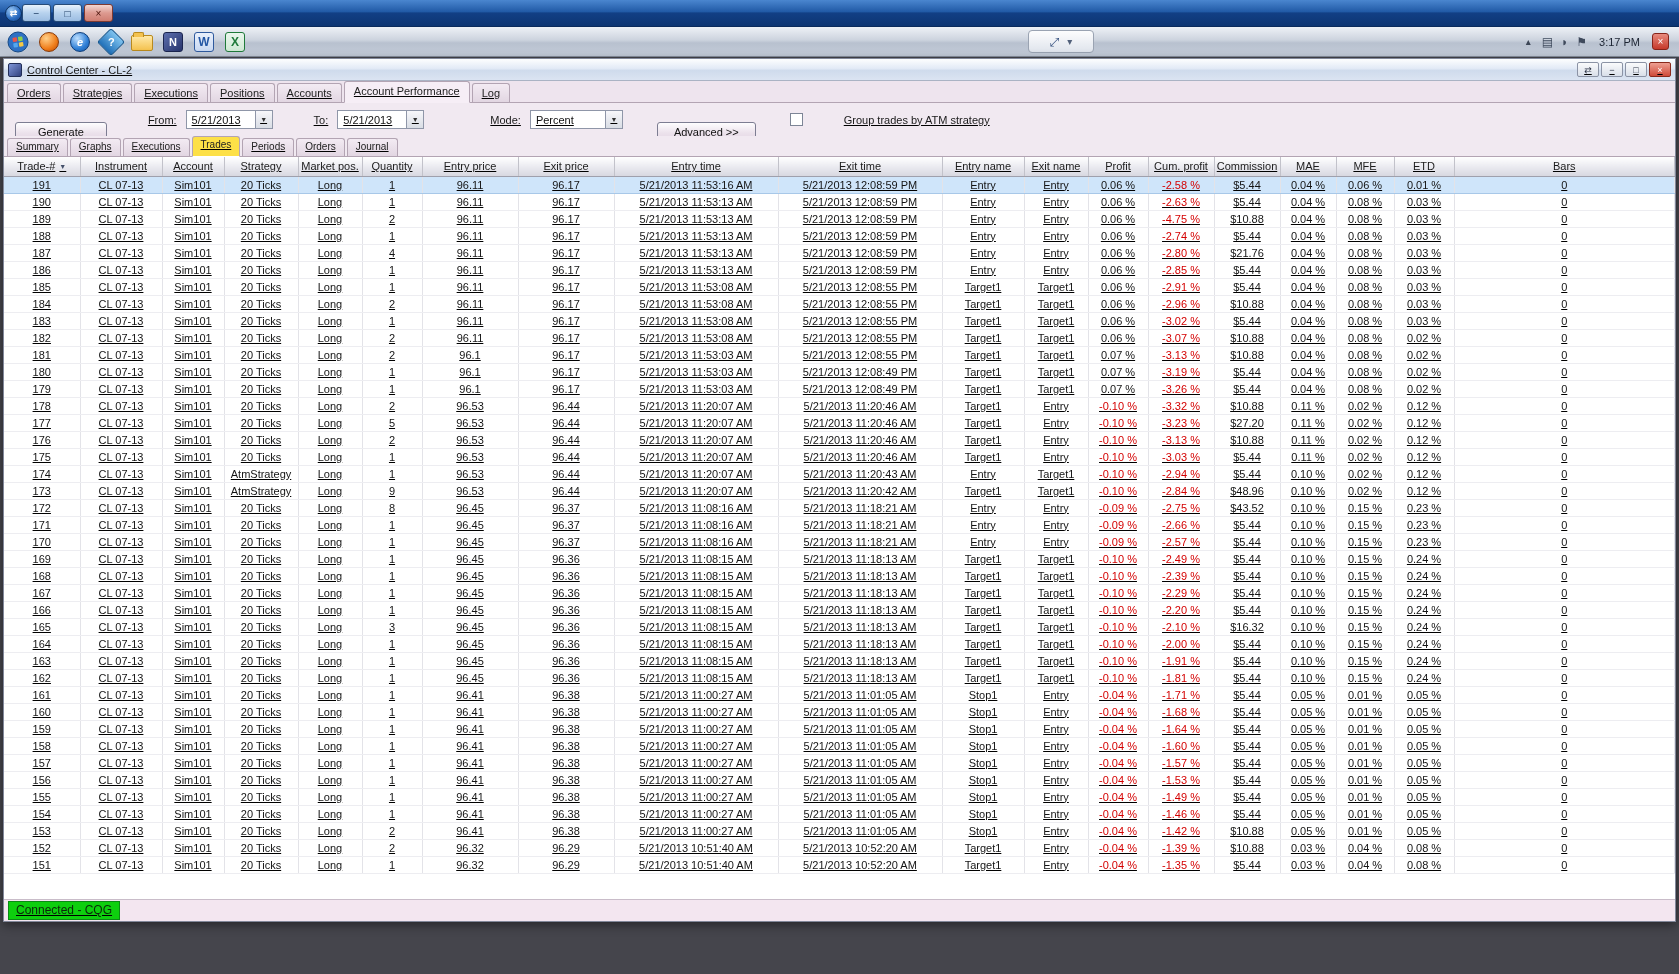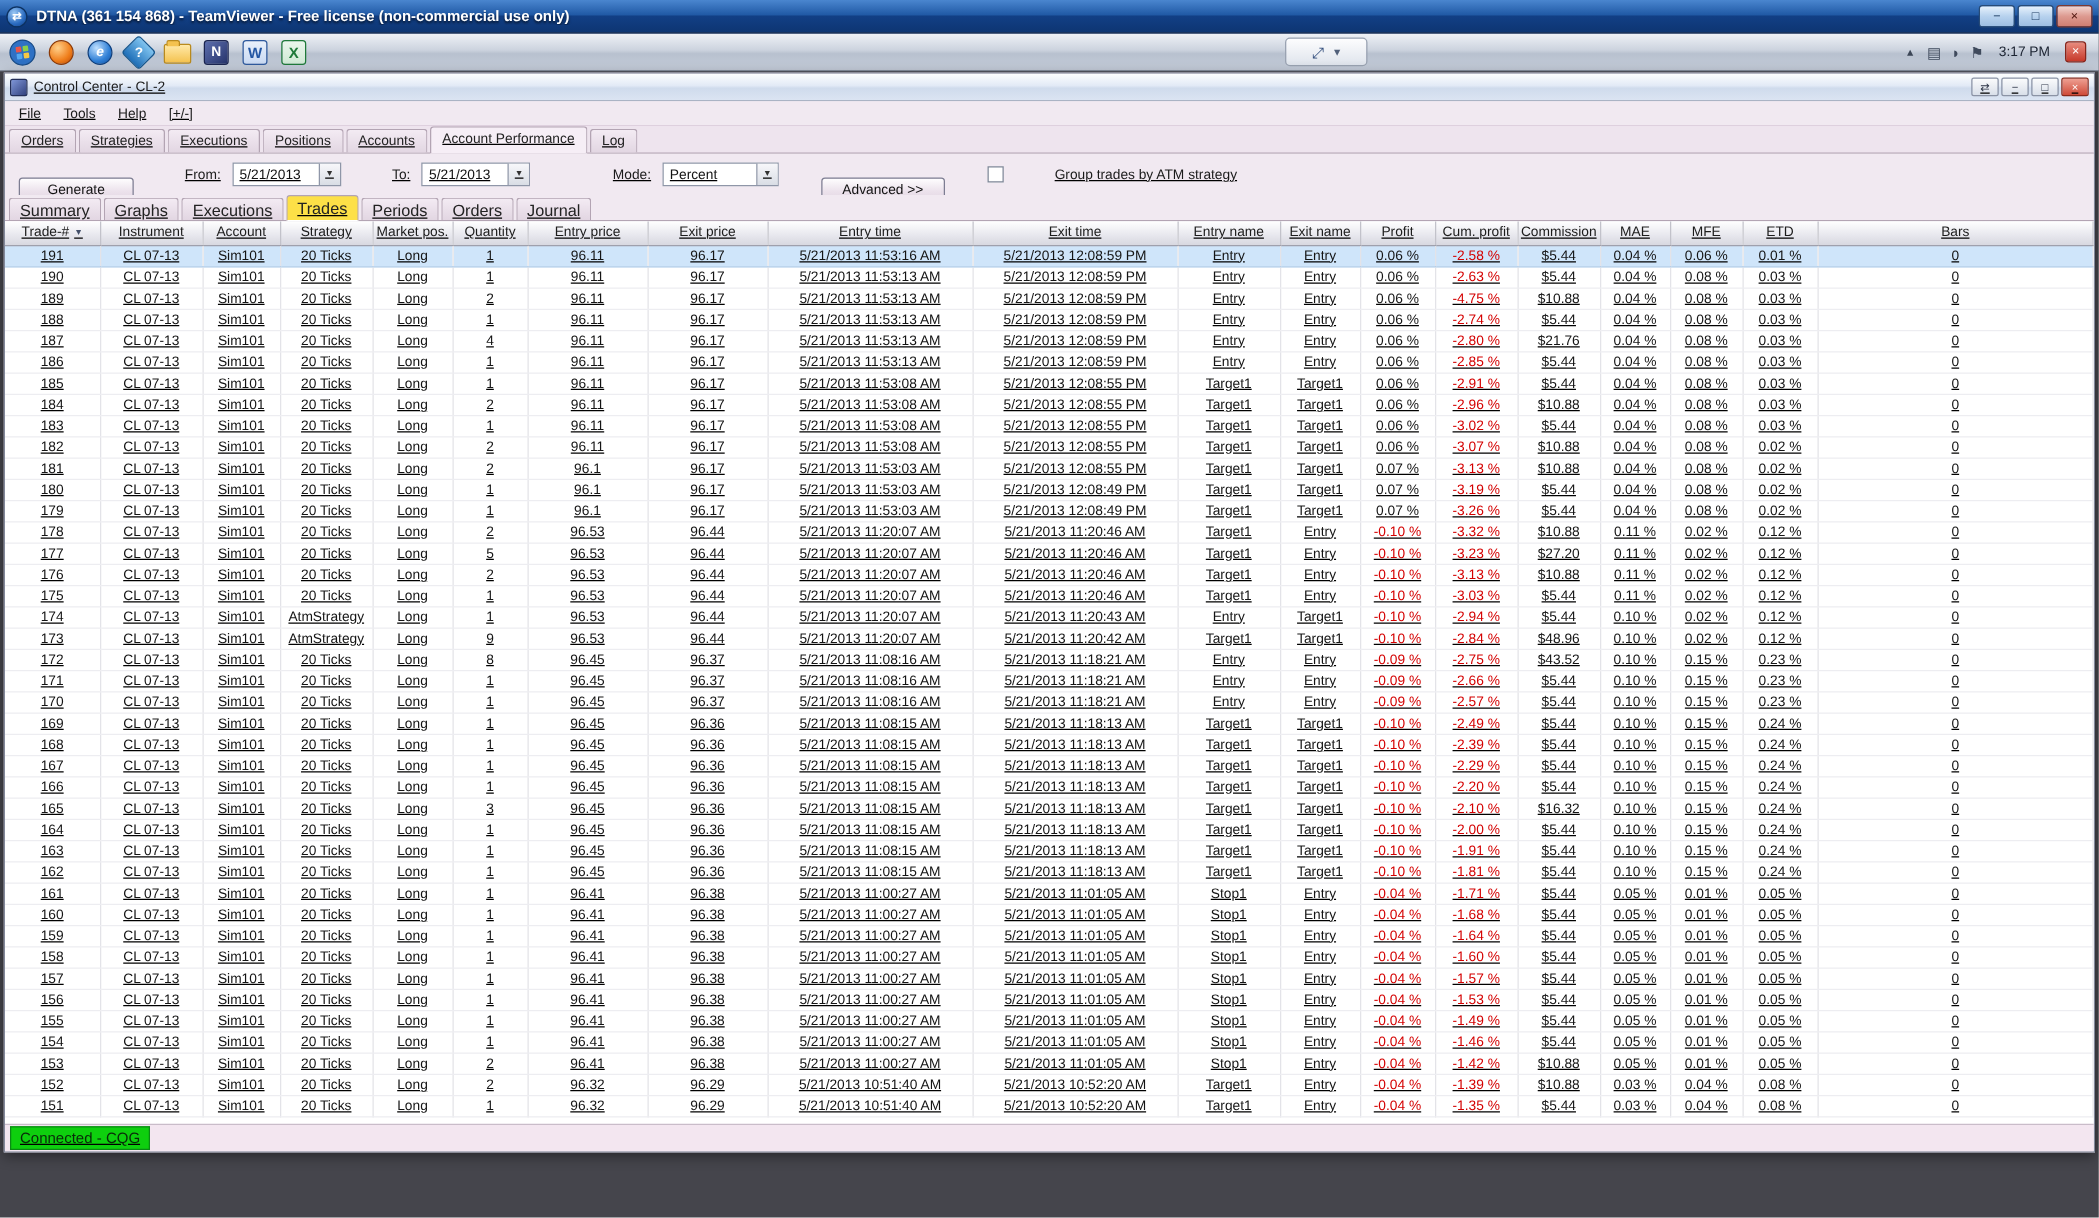--- a/index.html
+++ b/index.html
@@ -106,21 +106,21 @@
   .field .val{ display:flex; align-items:center; padding:0 5px; font-size:11px; color:#111; }
   .date .val{ width:68px; }
   .mode .val{ width:74px; }
   .drop{ width:17px; display:flex; align-items:center; justify-content:center;
     background:linear-gradient(#f7f7fa,#d9dde5); border-left:1px solid #8f96a8; font-size:7px; color:#333; }
   .chkbox{ width:13px; height:13px; border:1px solid #7d8596; background:#fff; }
   .gap{ width:16px; }
 
   .subtabstrip{ display:flex; align-items:flex-end; height:21px; padding-left:3px;
     background:#f1e9f1; border-bottom:1px solid #b3a4b3; }
-  .subtab{ font-size:13px; color:#222; padding:2px 8px 3px; margin-right:2px;
+  .subtab{ font-size:10px; color:#222; padding:2px 8px 3px; margin-right:2px;
     border:1px solid #b3a4b3; border-bottom:none; border-radius:3px 3px 0 0;
     background:linear-gradient(#f3ebf3,#e2d6e2); height:18px; }
   .subtab.active{ background:#fde047; height:21px; margin-bottom:-1px; border-bottom:1px solid #fff; }
 
   
   .grid-wrap{ flex:1; background:#fff; overflow:hidden; border-bottom:1px solid #c9bcC9; }
   table.grid{ border-collapse:collapse; table-layout:fixed; width:100%; font-size:11px; }
   table.grid th{
     height:19px; font-weight:normal; color:#1c1c1c; text-align:center;
     background:linear-gradient(#ffffff,#e9e9ef 55%, #d8d8e0);
@@ -139,21 +139,20 @@
   
   .statusbar{ height:21px; display:flex; align-items:center; padding:0 4px; background:#f3e6f0; }
   .status-badge{ font-size:12px; color:#0a2a0a; background:#0ecf0e;
     border:1px solid #0a8a14; padding:1px 7px 2px; }
 </style>
 </head>
 <body>
 
 <div class="tv-titlebar">
   <div class="tv-appicon">⇄</div>
-  <div class="tv-title">DTNA (361 154 868) - TeamViewer - Free license (non-commercial use only)</div>
   <div class="tv-btns">
     <div class="tv-btn">
         <span>−</span>
       </div>
     <div class="tv-btn">
         <span>□</span>
       </div>
     <div class="tv-btn close">
         <span>×</span>
       </div>
@@ -227,26 +226,20 @@
         </div>
       <div class="win-btn">
           <span>□</span>
         </div>
       <div class="win-btn close">
           <span>×</span>
         </div>
     </div>
   </div>
 
-  <div class="menubar">
-    <span class="menu-item">File</span>
-    <span class="menu-item">Tools</span>
-    <span class="menu-item">Help</span>
-    <span class="menu-item">[+/-]</span>
-  </div>
 
   <div class="tabstrip">
     <div class="tab">Orders</div>
     <div class="tab">Strategies</div>
     <div class="tab">Executions</div>
     <div class="tab">Positions</div>
     <div class="tab">Accounts</div>
     <div class="tab active">Account Performance</div>
     <div class="tab">Log</div>
   </div>

